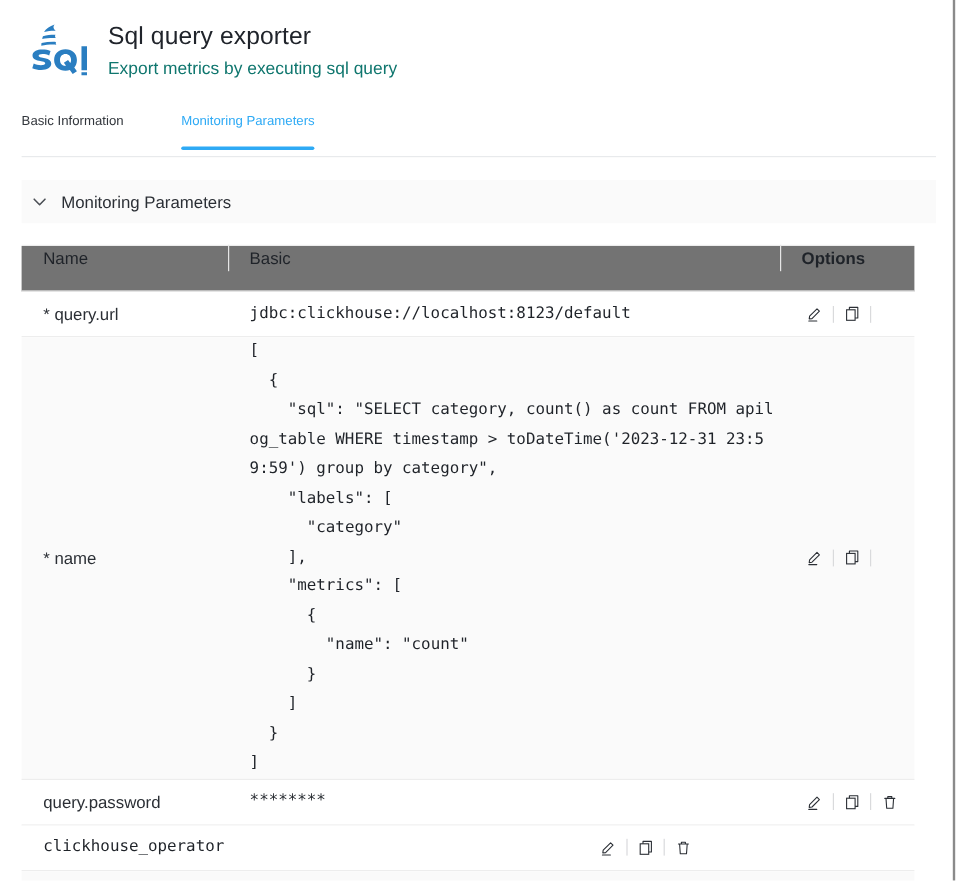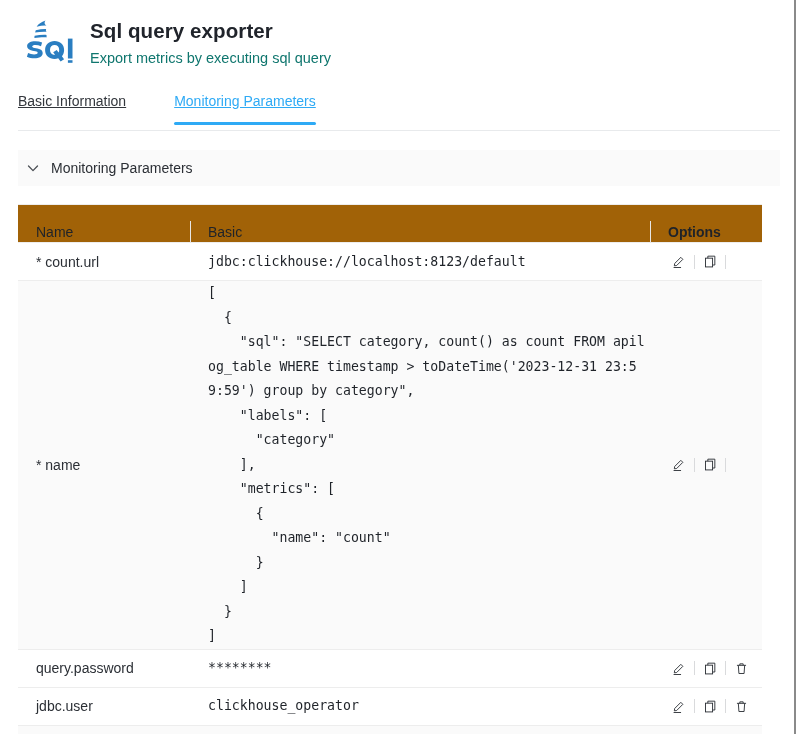--- a/index.html
+++ b/index.html
@@ -38,21 +38,21 @@
   .logo {
     width: 56px; height: 46px;
     flex: 0 0 56px;
     margin-top: 2px;
   }
   .title-block { padding-top: 2px; }
   .app-title {
     font-size: 20.5px;
     color: #20242b;
     line-height: 26px;
-    font-weight: 700;
+    font-weight: 400;
     letter-spacing: .1px;
   }
   .app-subtitle {
     font-size: 14.5px;
     color: #0f766e;
     line-height: 22px;
     margin-top: 3px;
     font-weight: 400;
   }
 
@@ -61,29 +61,28 @@
     margin-top: 22px;
     position: relative;
     height: 40px;
     border-bottom: 1px solid #e8eaec;
     width: 762px;
     margin-left: 18px;
     display: flex;
     align-items: flex-start;
   }
   .tab {
-    font-size: 14px;
+    font-size: 11px;
     color: #32363c;
     line-height: 20px;
     padding: 0 0 13px 0;
     margin-right: 48px;
     cursor: pointer;
     position: relative;
     white-space: nowrap;
-    text-decoration: underline;
   }
   .tab.active { color: #2eaaf5; }
   .tab.active::after {
     content: "";
     position: absolute;
     left: 0; right: 0; bottom: -1px;
     height: 3px;
     background: #2eaaf5;
     border-radius: 2px;
   }
@@ -115,23 +114,23 @@
   }
 
   
   .table {
     margin: 18px 18px 0 18px;
     width: 744px;
     border-top: 1px solid #ededed;
   }
   .thead {
     height: 38px;
-    background: #a16207;
-    display: flex;
-    align-items: flex-end;
+    background: #737373;
+    display: flex;
+    align-items: flex-start;
     border-bottom: 1px solid #ededed;
   }
   .th {
     font-size: 14px;
     color: #1f2329;
     line-height: 20px;
     padding-left: 18px;
     position: relative;
     display: flex;
     align-items: center;
@@ -259,21 +258,21 @@
 
     <div class="table">
 
       <div class="thead">
         <div class="th col-name">Name</div>
         <div class="th col-value sep">Basic</div>
         <div class="th col-opts sep">Options</div>
       </div>
 
       <div class="trow">
-        <div class="cell-name">* count.url</div>
+        <div class="cell-name">* query.url</div>
         <div class="cell-value">jdbc:clickhouse://localhost:8123/default</div>
         <div class="cell-opts">
           <span class="icon-btn">
             <svg viewBox="0 0 18 18" width="15" height="15" aria-hidden="true">
               <path d="M3.2 11.4 L10.6 4 L13 6.4 L5.6 13.8 L2.8 14.2 Z" fill="none" stroke="#2b2f35" stroke-width="1.1" stroke-linejoin="round"></path>
               <path d="M2.4 16.2 H10.4" stroke="#2b2f35" stroke-width="1.1" stroke-linecap="round"></path>
             </svg>
           </span>
           <span class="vdiv"></span>
           <span class="icon-btn">
@@ -343,21 +342,20 @@
             <svg viewBox="0 0 18 18" width="15" height="15" aria-hidden="true">
               <path d="M4 5.2 H14" stroke="#2b2f35" stroke-width="1.1" stroke-linecap="round"></path>
               <path d="M7 5.2 V3.4 H11 V5.2" fill="none" stroke="#2b2f35" stroke-width="1.1" stroke-linejoin="round"></path>
               <path d="M5.2 5.2 L5.9 15 H12.1 L12.8 5.2" fill="none" stroke="#2b2f35" stroke-width="1.1" stroke-linejoin="round"></path>
             </svg>
           </span>
         </div>
       </div>
 
       <div class="trow">
-        <div class="cell-name">jdbc.user</div>
         <div class="cell-value">clickhouse_operator</div>
         <div class="cell-opts">
           <span class="icon-btn">
             <svg viewBox="0 0 18 18" width="15" height="15" aria-hidden="true">
               <path d="M3.2 11.4 L10.6 4 L13 6.4 L5.6 13.8 L2.8 14.2 Z" fill="none" stroke="#2b2f35" stroke-width="1.1" stroke-linejoin="round"></path>
               <path d="M2.4 16.2 H10.4" stroke="#2b2f35" stroke-width="1.1" stroke-linecap="round"></path>
             </svg>
           </span>
           <span class="vdiv"></span>
           <span class="icon-btn">

